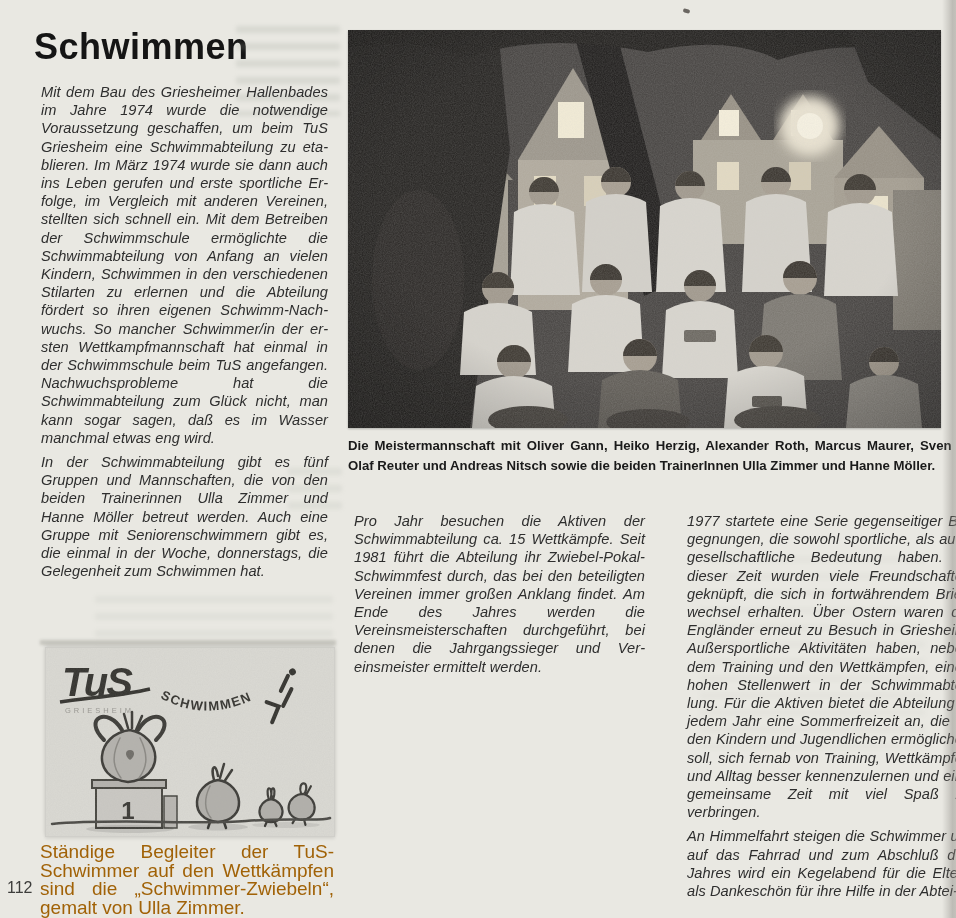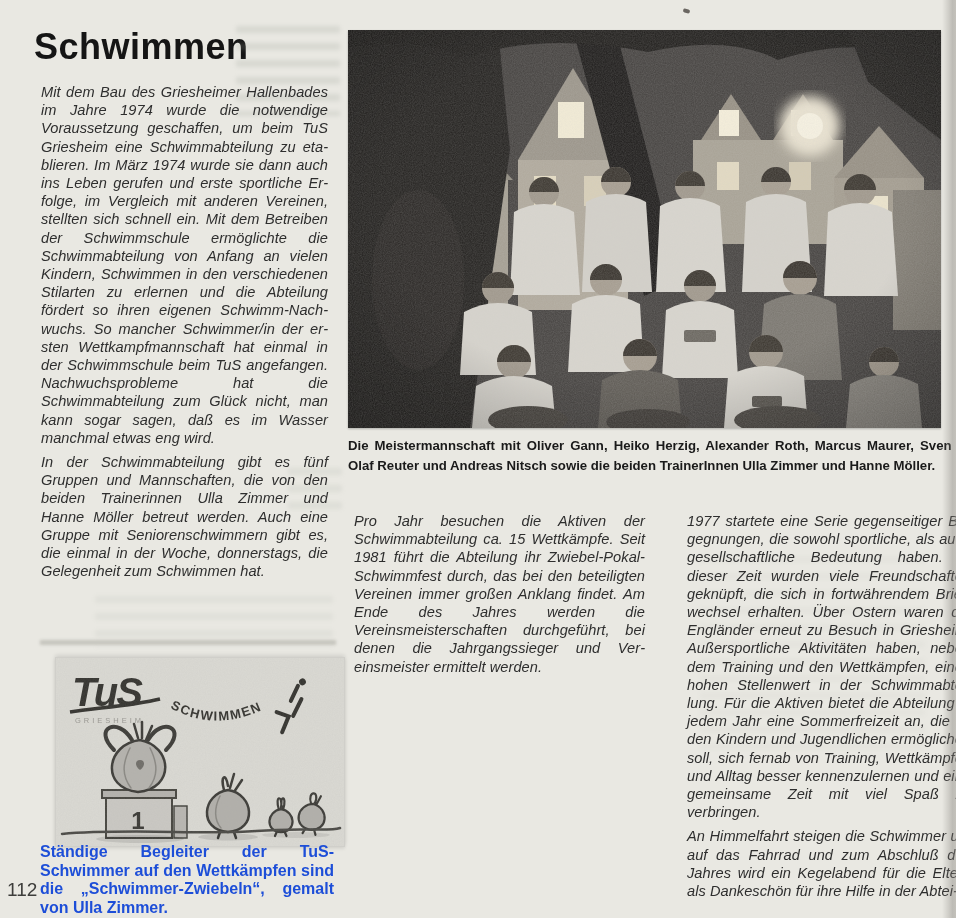--- a/index.html
+++ b/index.html
@@ -21,29 +21,29 @@
   #left-col{left:35px;top:77px;width:299px;}
   #mid-col{left:348px;top:506px;width:303px;}
   #right-col{left:681px;top:506px;width:296px;}
   .photo-fig{position:absolute;left:348px;top:30px;width:593px;height:398px;margin:0;
     box-shadow:0 1px 2px rgba(0,0,0,.25);}
   .photo-fig svg{display:block;width:100%;height:100%;}
   .photo-caption{
     position:absolute;left:348px;top:436px;width:650px;
     font-weight:bold;font-size:13.2px;line-height:19.5px;color:#1a1a1a;text-align:justify;
   }
-  .drawing-fig{position:absolute;left:45px;top:647px;width:288px;height:188px;margin:10px;
+  .drawing-fig{position:absolute;left:45px;top:647px;width:288px;height:188px;margin:0;
     border:1px solid rgba(70,70,66,.15);box-shadow:0 -2px 4px rgba(0,0,0,.10), 0 2px 3px rgba(0,0,0,.08);}
   .drawing-fig svg{display:block;width:100%;height:100%;}
   .drawing-caption{
     position:absolute;left:40px;top:843px;width:294px;
-    font-weight:bold;font-size:16px;line-height:18.6px;color:#1d4ed8;text-align:justify;
+    font-weight:normal;font-size:19px;line-height:18.6px;color:#a16207;text-align:justify;
   }
   .page-number{
-    position:absolute;left:7px;top:879px;font-size:19px;color:#3d3d3b;
+    position:absolute;left:7px;top:879px;font-size:16px;color:#3d3d3b;
   }
   .page-edge{
     position:absolute;top:0;right:0;width:14px;height:918px;pointer-events:none;
     background:linear-gradient(to right, rgba(135,132,126,0) 0%, rgba(135,132,126,.25) 45%, rgba(118,115,110,.38) 75%, rgba(158,155,148,.5) 100%);
   }
   .bleed{
     position:absolute;pointer-events:none;filter:blur(2px);
     background:repeating-linear-gradient(180deg, rgba(150,158,148,.38) 0 7px, rgba(233,232,226,0) 7px 17px);
   }
   .bleed.b1{left:236px;top:26px;width:104px;height:90px;opacity:.55;}

